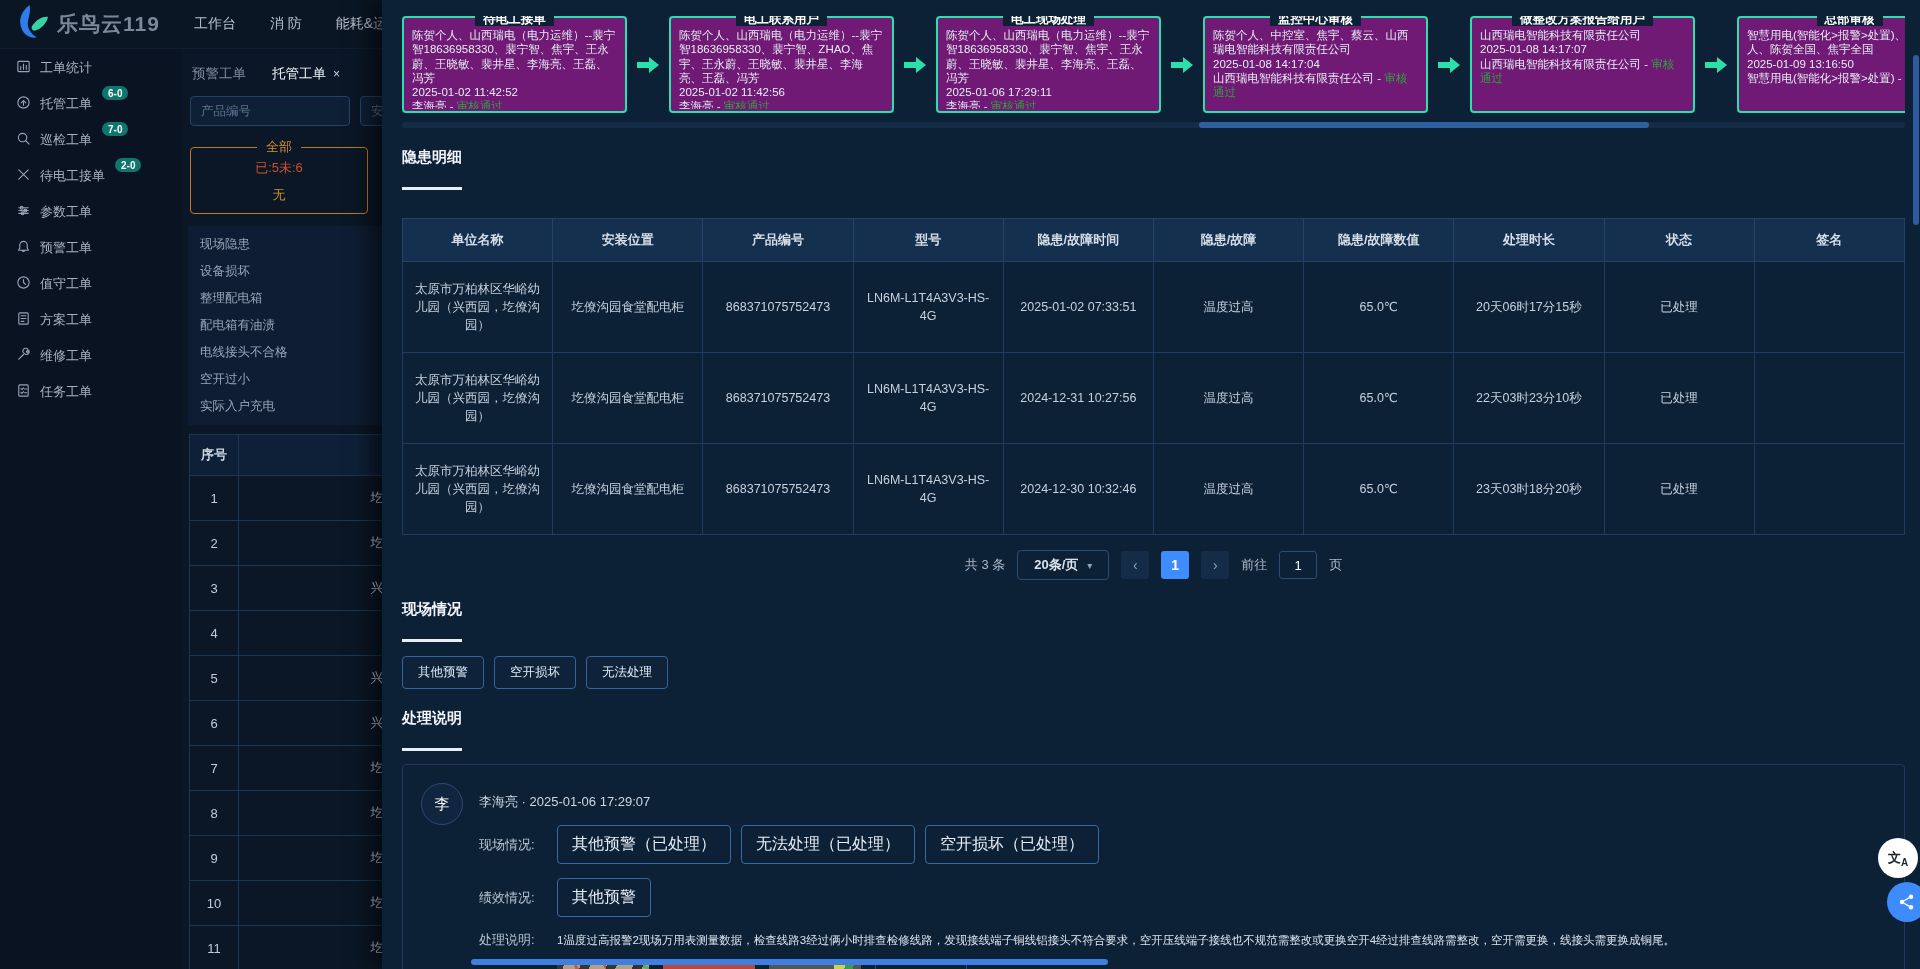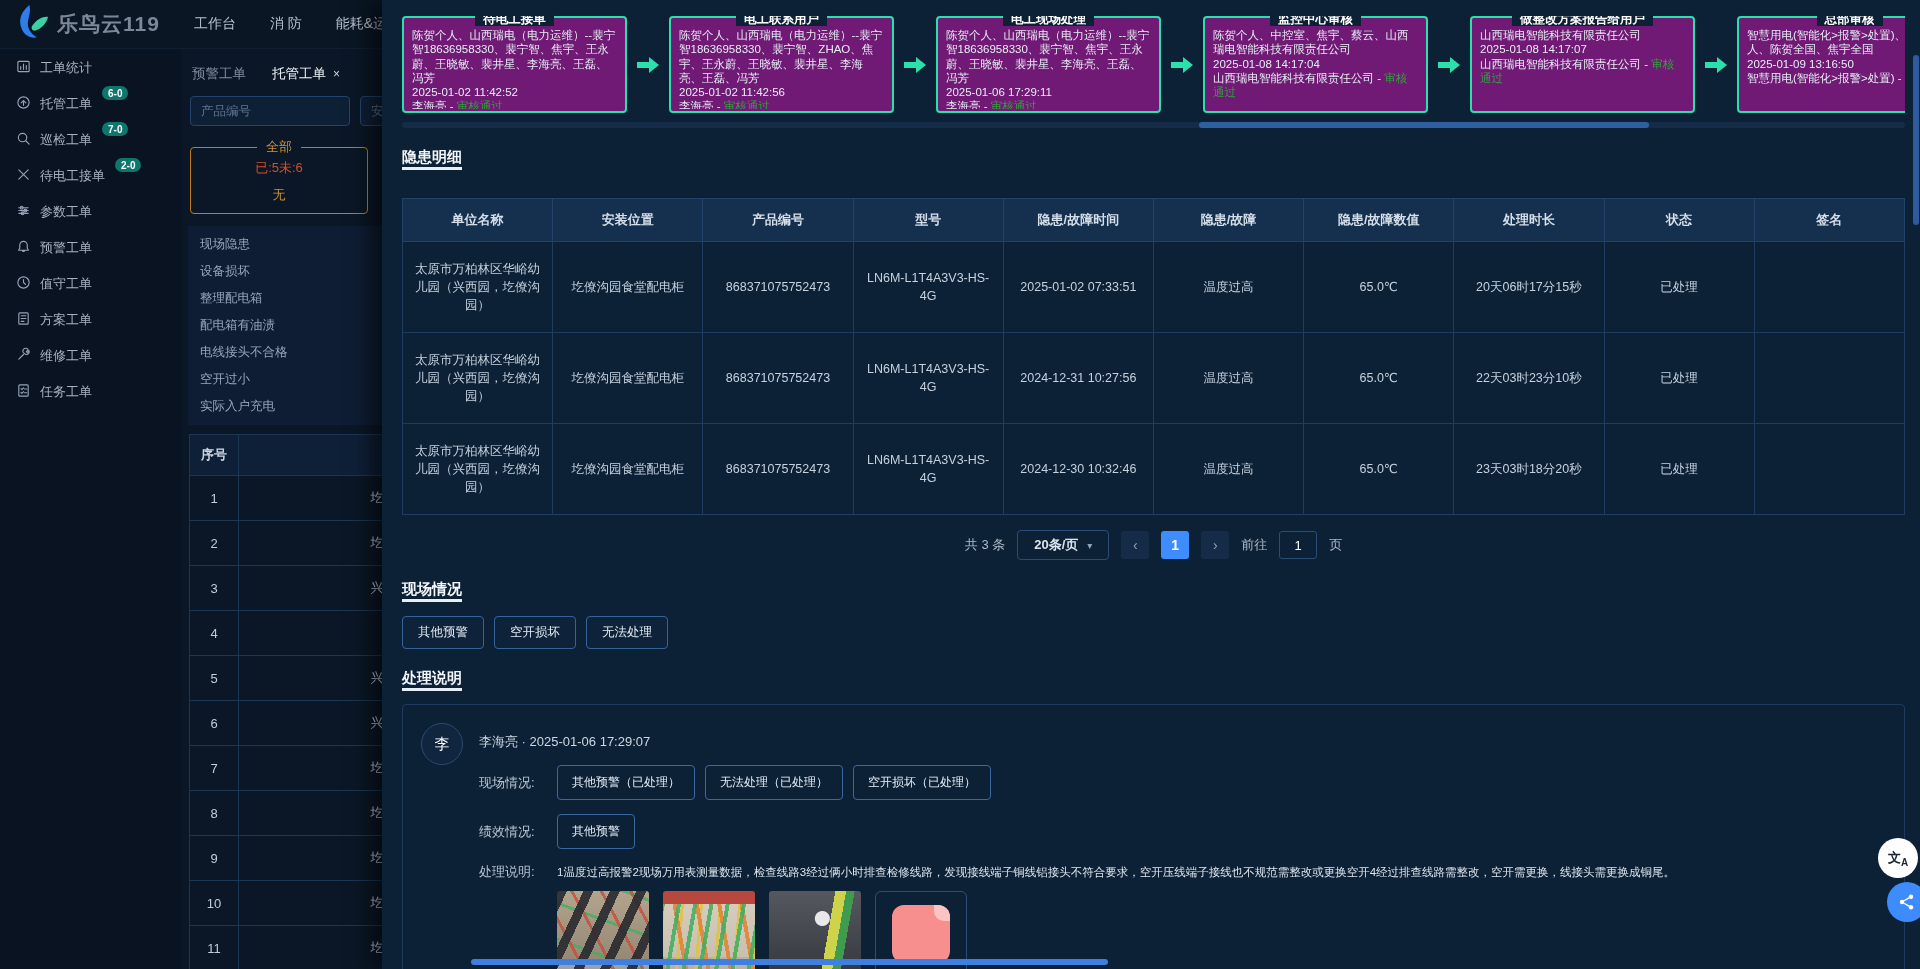--- a/index.html
+++ b/index.html
@@ -53,21 +53,21 @@
              padding:10px 8px 2px;background:#701a75;box-sizing:border-box;}
   .fc-title{position:absolute;top:-9px;left:0;right:0;text-align:center;white-space:nowrap;}
   .fc-title span{background:#0d2136;padding:0 8px;color:#fff;font-weight:bold;font-size:12.5px;}
   .fc-body{font-size:11.5px;line-height:14.3px;color:#e6edf4;overflow:hidden;height:100%;}
   .fc-ok{color:#2fa23b;}
   .flow-arrow{flex:0 0 42px;display:flex;align-items:center;justify-content:center;}
   .flow-scroll{height:6px;background:#142c48;border-radius:3px;margin-top:9px;position:relative;}
   .flow-thumb{position:absolute;left:53%;width:30%;top:0;bottom:0;background:#2e5f9f;border-radius:3px;cursor:pointer;}
   
   .sec-title{display:inline-block;margin:20px 0 0 0;font-size:15px;font-weight:bold;color:#f2f6fa;
-             border-bottom:3px solid #e8eef5;padding-bottom:0;}
+             border-bottom:3px solid #e8eef5;padding-bottom:20px;}
   
   .hz-table{width:100%;border-collapse:collapse;margin-top:28px;table-layout:fixed;}
   .hz-table th{background:#15304e;border:1px solid #22426a;height:40px;font-size:13px;color:#d6dfe9;font-weight:bold;}
   .hz-table td{border:1px solid #1f3d60;height:82px;text-align:center;font-size:12.5px;color:#c6d1de;
                padding:4px 10px;line-height:18px;word-break:break-all;}
   
   .pager{display:flex;align-items:center;justify-content:center;gap:12px;margin-top:15px;color:#aeb9c7;font-size:13px;}
   .pg-size{width:92px;height:30px;border:1px solid #2a4d77;border-radius:4px;display:flex;align-items:center;
            justify-content:center;gap:9px;color:#dbe3ec;font-weight:bold;cursor:pointer;box-sizing:border-box;}
   .pg-caret{color:#8fa2b8;font-size:10px;}
@@ -81,21 +81,21 @@
   .chip{border:1px solid #35639c;border-radius:4px;padding:7px 15px;font-size:12.5px;color:#e2eaf3;
         background:rgba(20,44,72,.25);cursor:pointer;white-space:nowrap;}
   
   .comment{border:1px solid #1f3a5c;border-radius:4px;margin-top:13px;padding:18px;display:flex;gap:16px;height:260px;box-sizing:content-box;}
   .avatar{width:40px;height:40px;border-radius:50%;background:#10253e;border:1px solid #2b4a70;color:#fff;
           display:flex;align-items:center;justify-content:center;font-size:15px;flex:0 0 40px;}
   .cm-main{flex:1;min-width:0;}
   .cm-head{color:#cdd7e2;font-size:13px;margin-top:10px;}
   .cm-row{display:flex;align-items:center;margin-top:14px;gap:10px;}
   .cm-label{flex:0 0 68px;color:#b7c4d3;font-size:13px;}
-  .cm-chip{border:1px solid #3a68a3;border-radius:4px;padding:8px 14px;font-size:12px;color:#e6edf5;white-space:nowrap;}
+  .cm-chip{border:1px solid #3a68a3;border-radius:4px;padding:8px 14px;font-size:16px;color:#e6edf5;white-space:nowrap;}
   .cm-text{font-size:11.5px;color:#dde5ee;white-space:nowrap;overflow:hidden;}
   .thumbs{display:flex;gap:14px;margin:10px 0 0 78px;}
   .thumb-tile{width:92px;cursor:pointer;}
   .ph{width:92px;height:86px;border-radius:3px;position:relative;overflow:hidden;}
   .ph1{background:
     repeating-linear-gradient(115deg,rgba(40,41,47,.9) 0 9px,transparent 9px 24px),
     repeating-linear-gradient(62deg,rgba(196,78,62,.8) 0 3px,transparent 3px 26px),
     repeating-linear-gradient(20deg,rgba(63,174,92,.7) 0 3px,transparent 3px 34px),
     linear-gradient(to top,#9aa0a6 0 16px,transparent 16px),
     linear-gradient(#b3a48c,#8d8271);}

